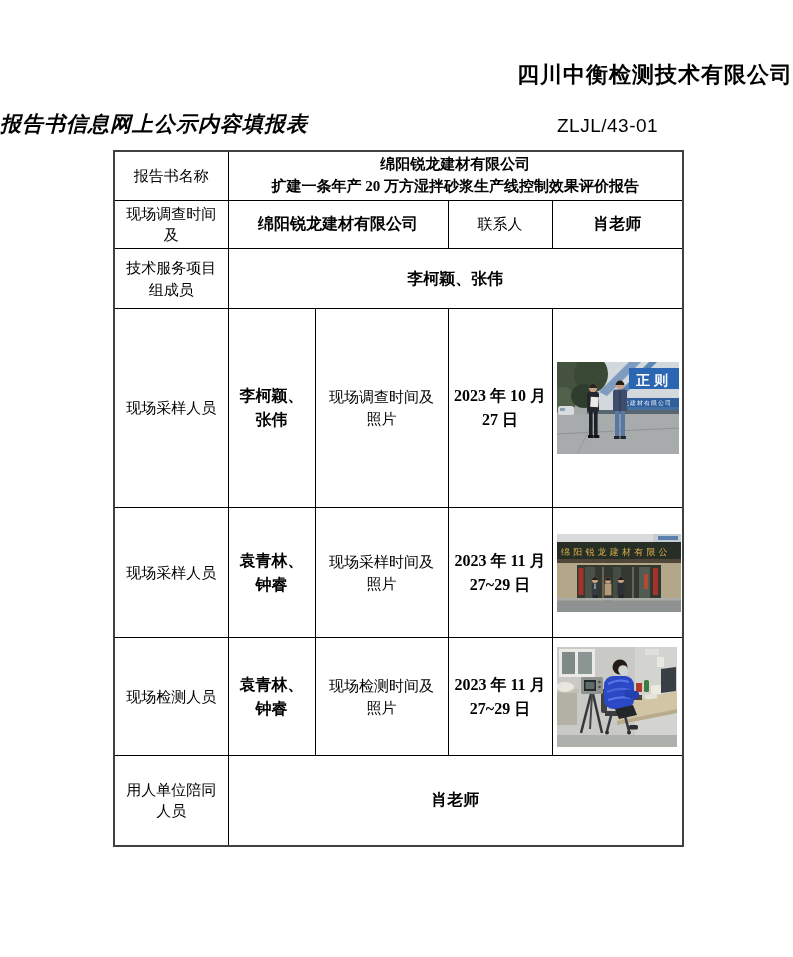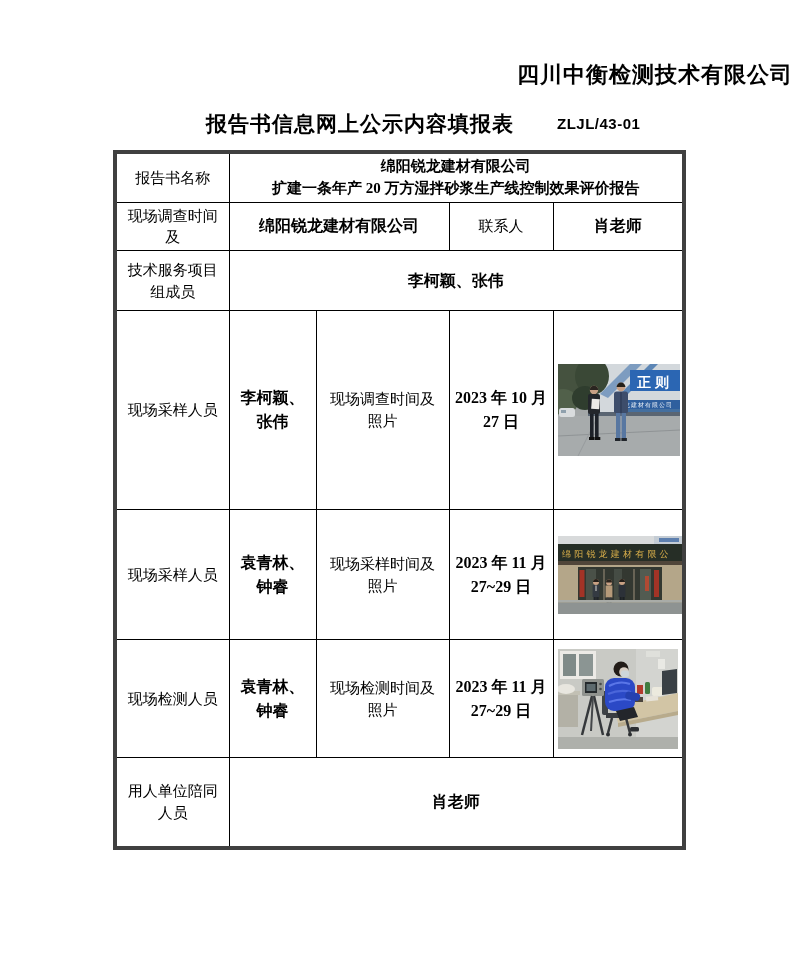--- a/index.html
+++ b/index.html
@@ -8,31 +8,31 @@
     font-family:"Liberation Sans","DejaVu Sans",sans-serif;
     color:#000;position:relative;overflow:hidden;
   }
   .page{position:absolute;inset:0;}
   .company-title{
     position:absolute;top:60px;left:0;width:793px;
     text-align:right;font-size:22px;font-weight:700;letter-spacing:1px;
   }
   .subtitle-row{position:absolute;top:110px;left:0;width:793px;height:28px;}
   .form-title{
-    position:absolute;top:0;left:0;width:720px;text-align:center;
-    font-size:21px;font-weight:700;letter-spacing:1px;
+    position:absolute;top:0;left:0;width:720px;
+    font-size:21px;font-weight:700;letter-spacing:1px;font-style:italic;
   }
   .form-code{
     position:absolute;top:5px;left:557px;
-    font-size:15px;font-weight:700;letter-spacing:0.5px;
+    font-size:19px;font-weight:400;letter-spacing:0.5px;
   }
   table.doc{
     position:absolute;left:113px;top:150px;
     border-collapse:collapse;table-layout:fixed;width:569px;
-    border:4px solid #404040;
+    border:2px solid #404040;
   }
   table.doc td{
     border:1.5px solid #000;text-align:center;vertical-align:middle;
     padding:2px 4px;overflow:hidden;
   }
   .lbl{font-size:15px;font-weight:400;line-height:1.45;}
   .val{font-family:"Liberation Serif","DejaVu Serif",serif;font-size:16px;font-weight:700;line-height:1.5;}
   .val-sm{font-family:"Liberation Serif","DejaVu Serif",serif;font-size:15px;font-weight:700;line-height:1.45;}
   .photo-cell{padding:0;margin-left:22px;}
   .photo-cell svg{display:block;margin:0 auto;}

